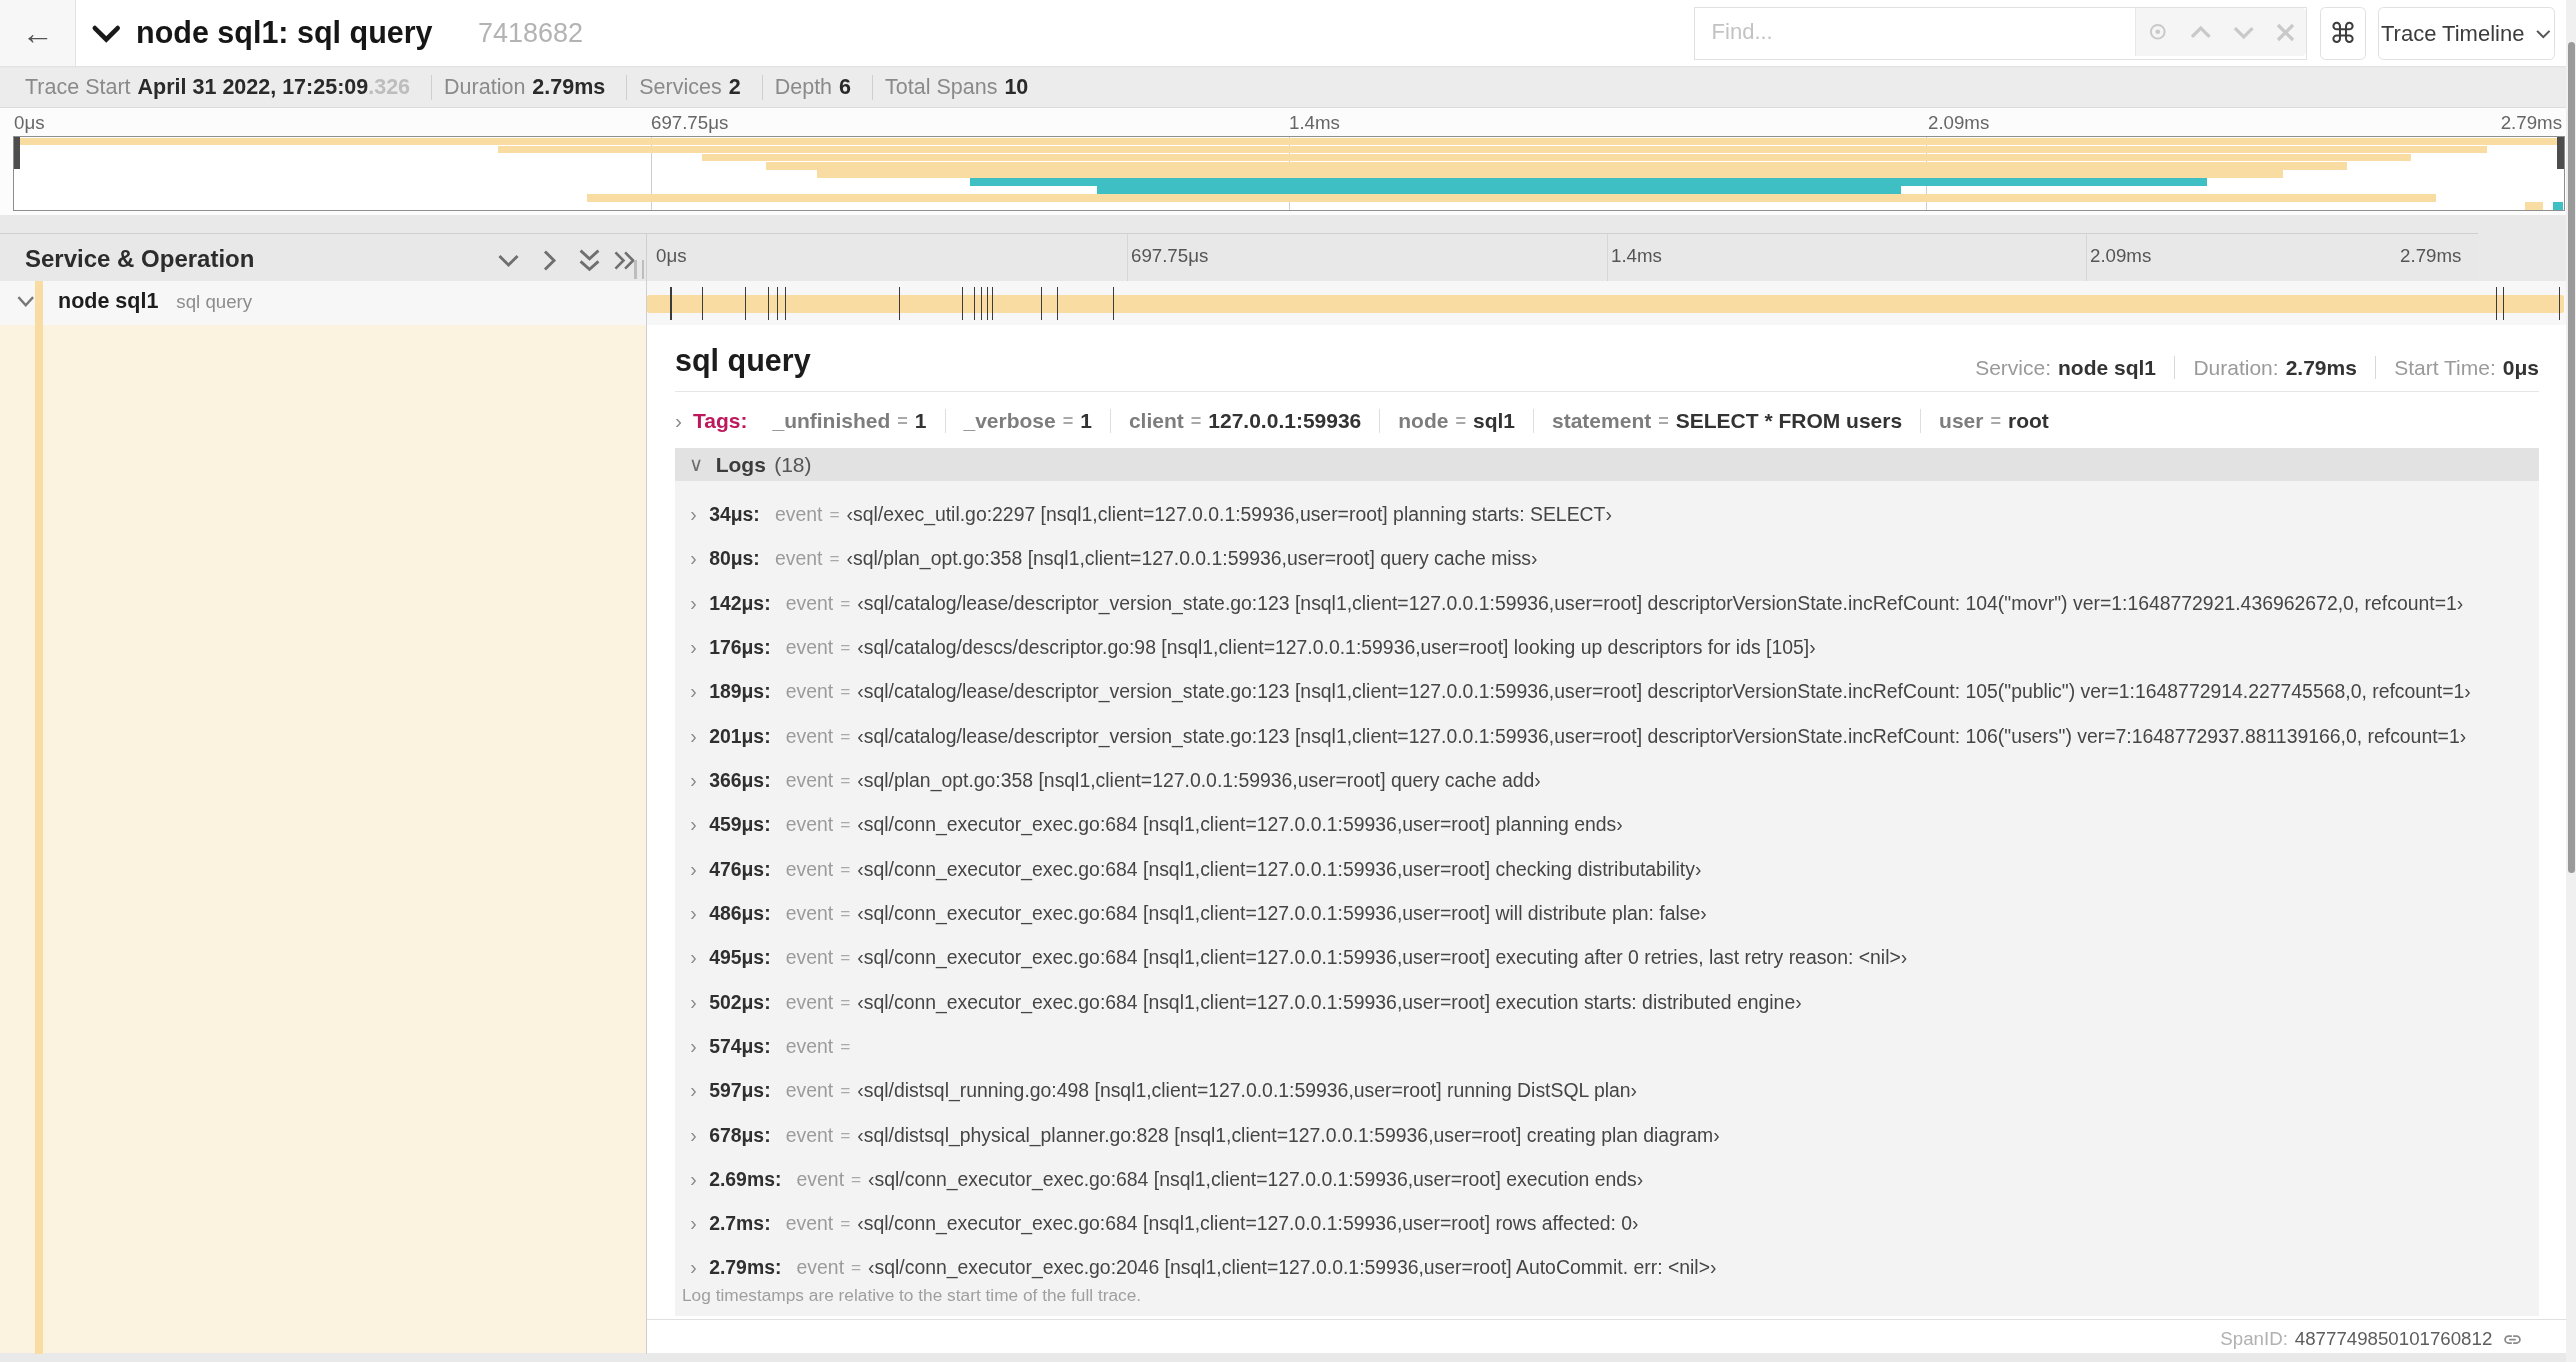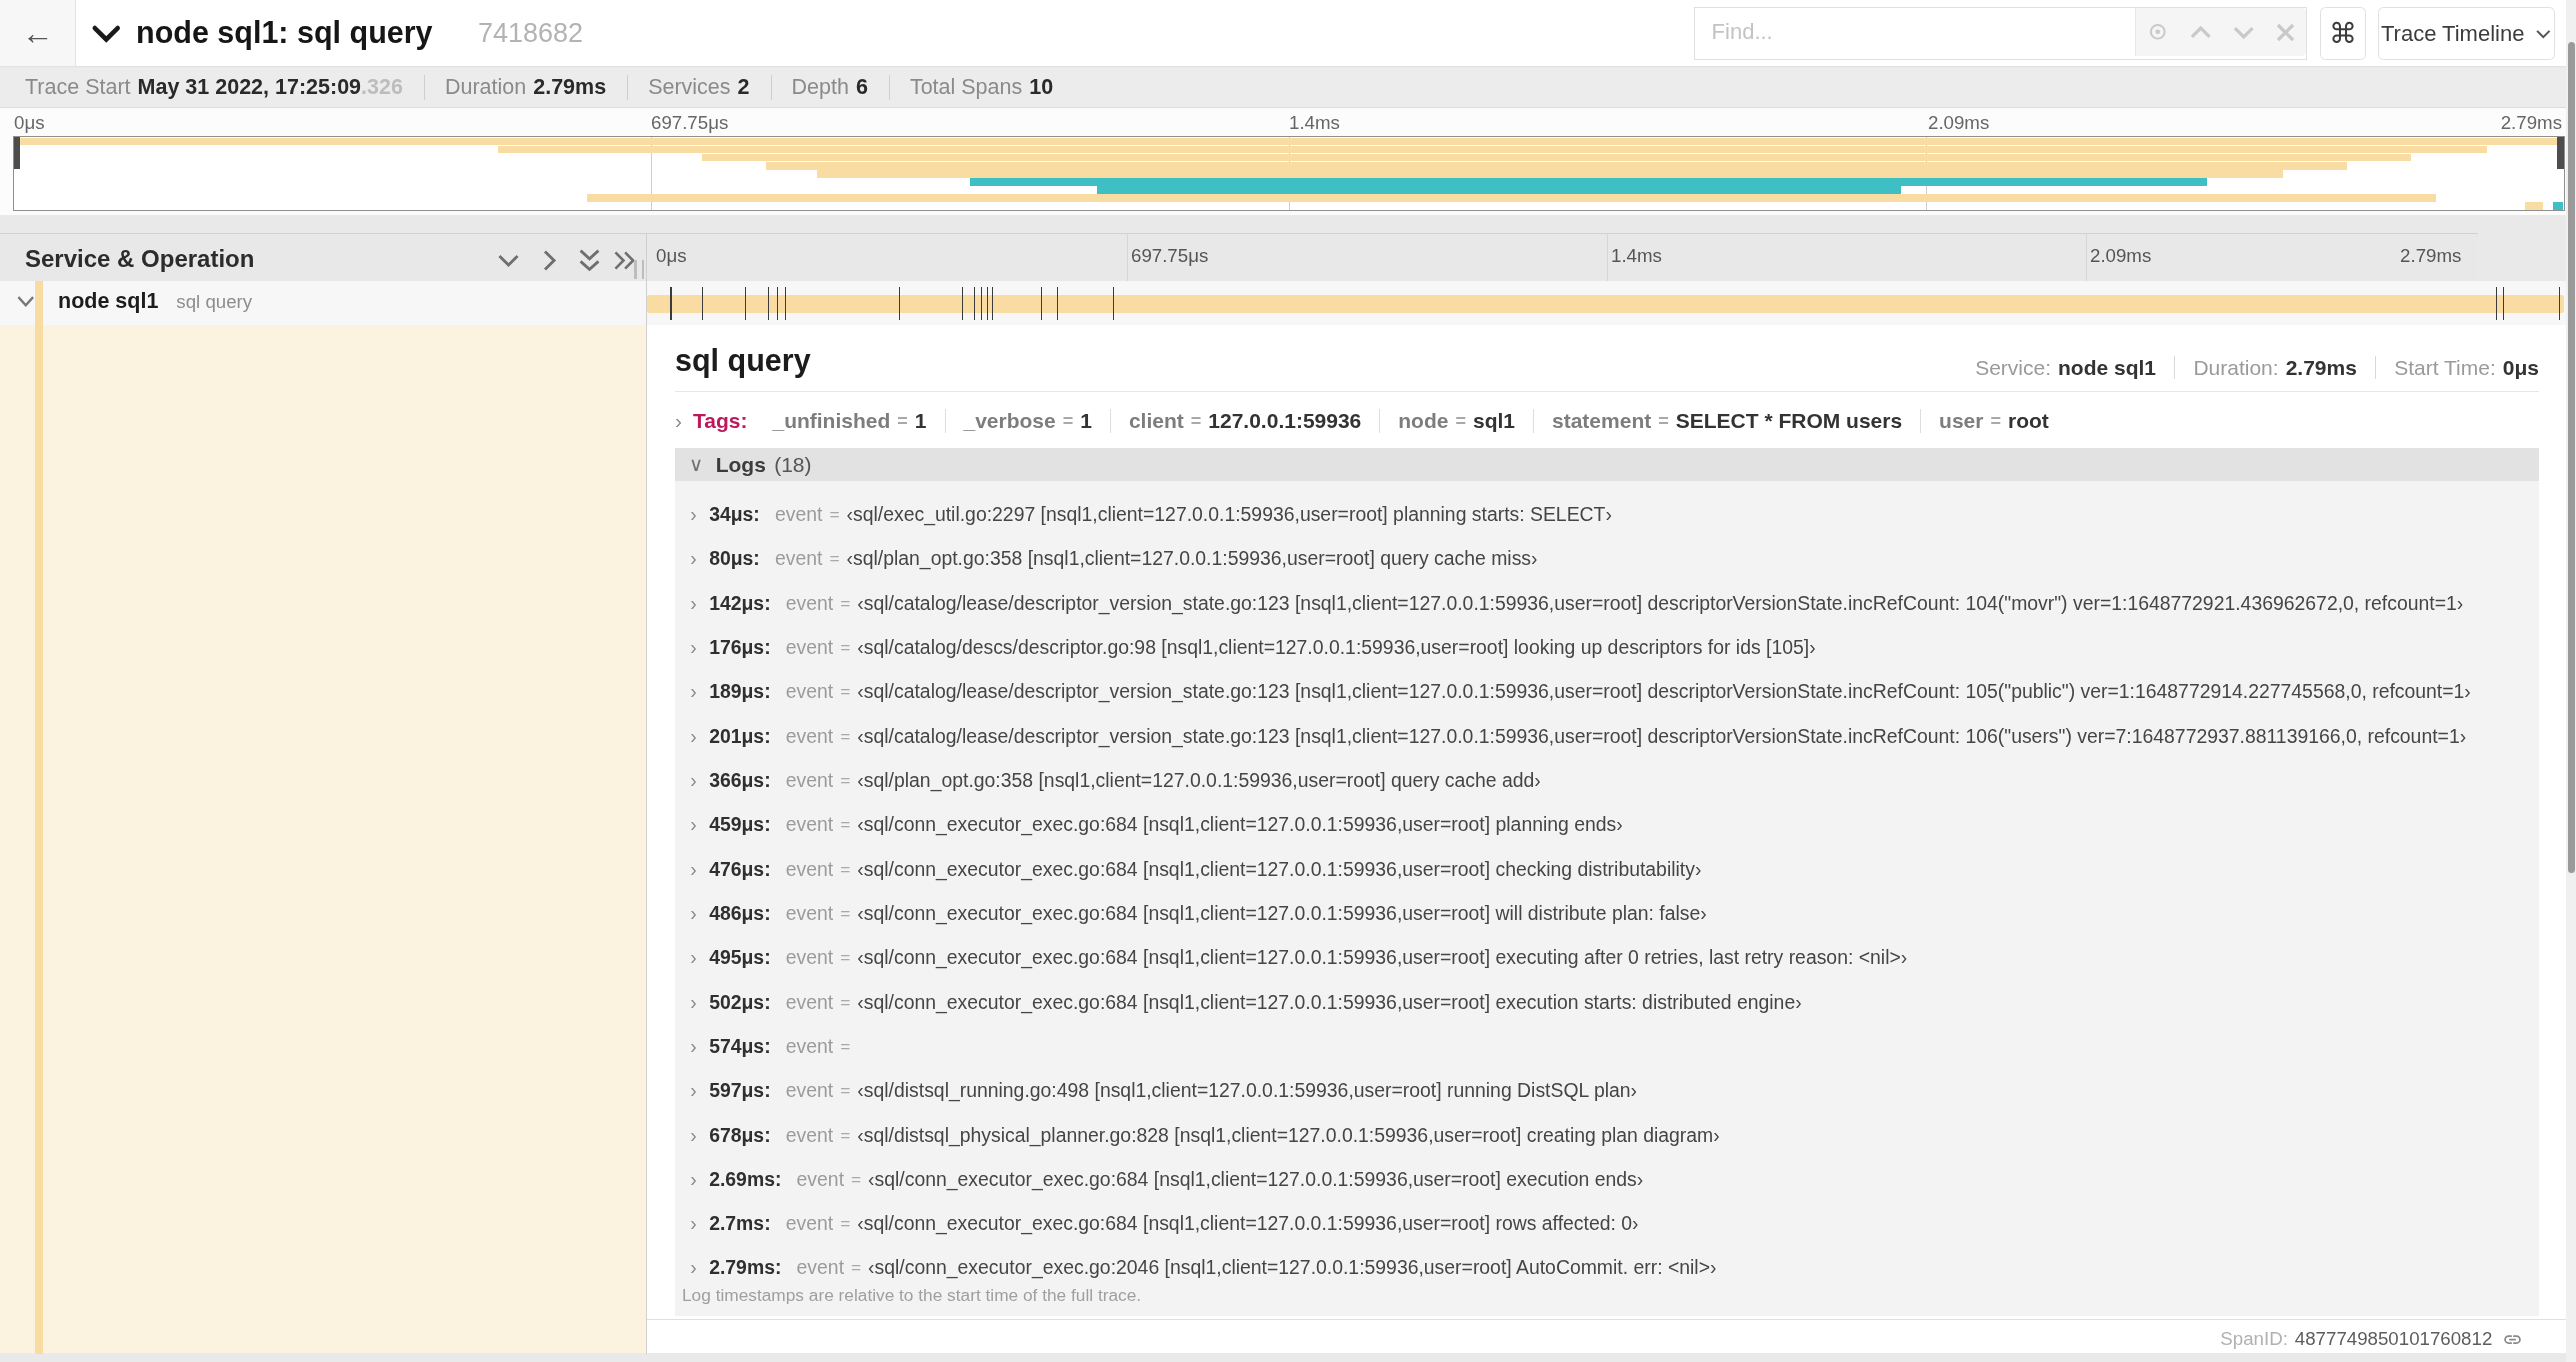--- a/index.html
+++ b/index.html
@@ -17,21 +17,21 @@
               font-size:22px;color:#444;padding:0 16.6px;font-family:"Liberation Sans",sans-serif;}
   #find-input::placeholder{color:#c3c3c3;}
   #find-tools{position:absolute;right:0;top:0;width:170px;height:48px;background:#f5f5f5;border-left:1.4px solid #e7e7e7;
               border-radius:0 4.2px 4.2px 0;display:flex;align-items:center;justify-content:space-around;color:#c9c9c9;font-size:22px;}
   .sqbtn{position:absolute;top:7px;height:51px;background:#fff;border:1.4px solid #e0e0e0;border-radius:5.5px;
          display:flex;align-items:center;justify-content:center;color:#3c3c3c;cursor:pointer;}
   
   #summary{position:absolute;left:0;top:68px;width:2576px;height:40px;background:#ececec;border-bottom:1.4px solid #dcdcdc;
            display:flex;align-items:center;padding-left:25px;font-size:21.5px;color:#8a8a8a;box-sizing:border-box;}
   .sum-item{white-space:nowrap;}
-  .sum-item + .sum-item{border-left:1.4px solid #cfcfcf;margin-left:21px;padding-left:20px;}
+  .sum-item + .sum-item{border-left:1.4px solid #cfcfcf;margin-left:21px;padding-left:12px;}
   .sum-val{color:#2a2a2a;font-weight:bold;margin-left:7px;}
   .sum-frac{color:#bdbdbd;font-weight:bold;}
   
   #minimap{position:absolute;left:0;top:108px;width:2576px;height:107px;background:#fcfcfc;}
   .mm-tick{position:absolute;top:4.2px;font-size:18.7px;color:#666;}
   #mm-canvas{position:absolute;left:12.5px;top:28px;width:2552px;height:75px;border:1.4px solid #8f8f8f;background:#fff;box-sizing:border-box;cursor:crosshair;}
   .mm-grid{position:absolute;top:0;bottom:0;width:1.4px;background:#cdcdcd;}
   .mm-bar{position:absolute;height:7.6px;}
   .mm-handle{position:absolute;top:0;width:6.2px;height:32px;background:#4d4d4d;cursor:ew-resize;}
   
@@ -135,21 +135,21 @@
     <div class="sqbtn" style="left:2378px;width:175px;font-size:22px;gap:11px;">
       <span>Trace Timeline</span>
       <svg width="16.6" height="14" viewBox="0 0 16 12">
         <polyline points="2,3 8,9 14,3" fill="none" stroke="#555" stroke-width="2"></polyline>
       </svg>
     </div>
   </div>
 
   <div id="summary">
     <span class="sum-item">
-      <span>Trace Start</span><span class="sum-val">May 31 2022, 17:25:09</span><span class="sum-frac">.326</span>
+      <span>Trace Start</span><span class="sum-val">April 31 2022, 17:25:09</span><span class="sum-frac">.326</span>
     </span>
     <span class="sum-item">
       <span>Duration</span><span class="sum-val">2.79ms</span>
     </span>
     <span class="sum-item">
       <span>Services</span><span class="sum-val">2</span>
     </span>
     <span class="sum-item">
       <span>Depth</span><span class="sum-val">6</span>
     </span>

